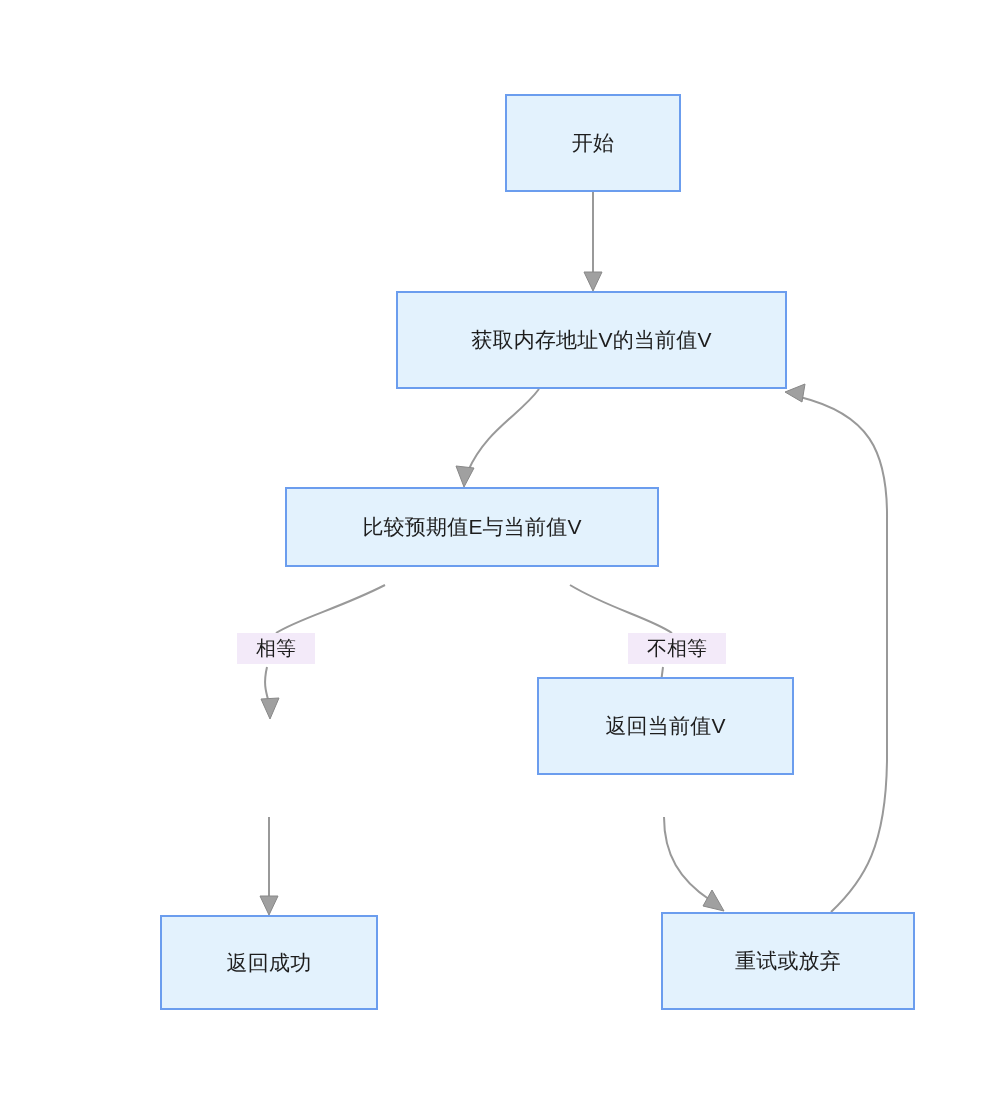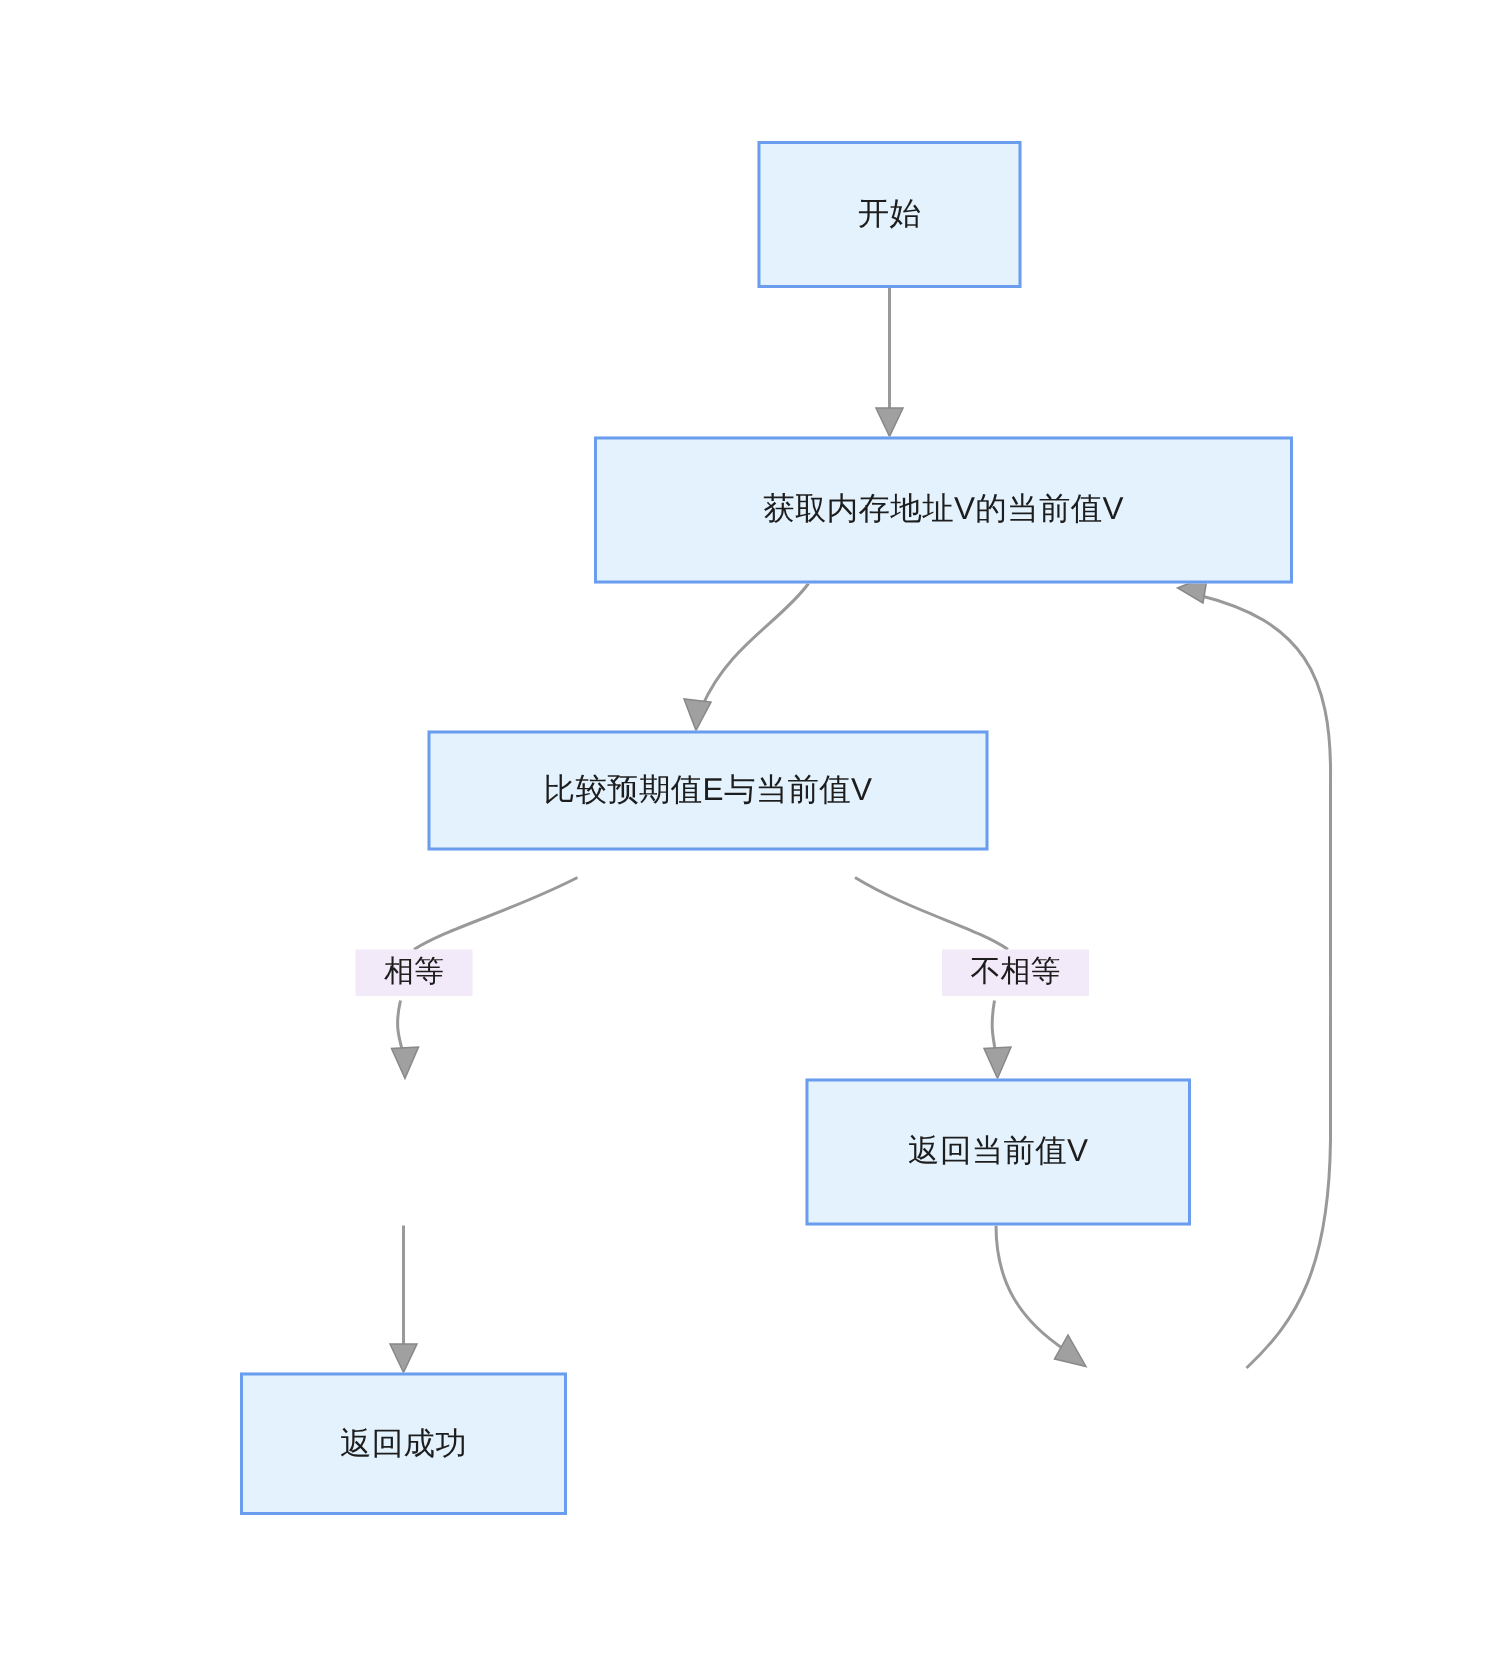--- a/index.html
+++ b/index.html
@@ -101,27 +101,28 @@
     </g>
 
     <g>
       <path class="edge-path" d="M 831 912 C 865 880 886 845 887 760 L 887 520 C 888 450 868 414 800 397"></path>
       <polygon class="arrow-head" points="785,392 805,384 802,402"></polygon>
     </g>
   </svg>
 
   <div class="node" style="left:505px; top:94px; width:176px; height:98px;">开始</div>
 
-  <div class="node" style="left:396px; top:291px; width:466px; height:98px;">获取内存地址V的当前值V</div>
+  <div class="node" style="left:396px; top:291px; width:391px; height:98px;">获取内存地址V的当前值V</div>
 
   <div class="node" style="left:285px; top:487px; width:374px; height:80px;text-align:right;">比较预期值E与当前值V</div>
 
 
-  <div class="node" style="left:537px; top:719px; width:257px; height:98px;">返回当前值V</div>
+  <div class="node" style="left:537px; top:677px; width:257px; height:98px;">返回当前值V</div>
 
   <div class="node" style="left:160px; top:915px; width:218px; height:95px;text-align:center;">返回成功</div>
 
+  <div class="node" style="left:661px; top:912px; width:254px; height:98px;">重试或放弃</div>
 
   <div class="edge-label" style="left:237px; top:633px;">相等</div>
 
   <div class="edge-label" style="left:628px; top:633px;">不相等</div>
 
 </div>
 
 </body></html>

